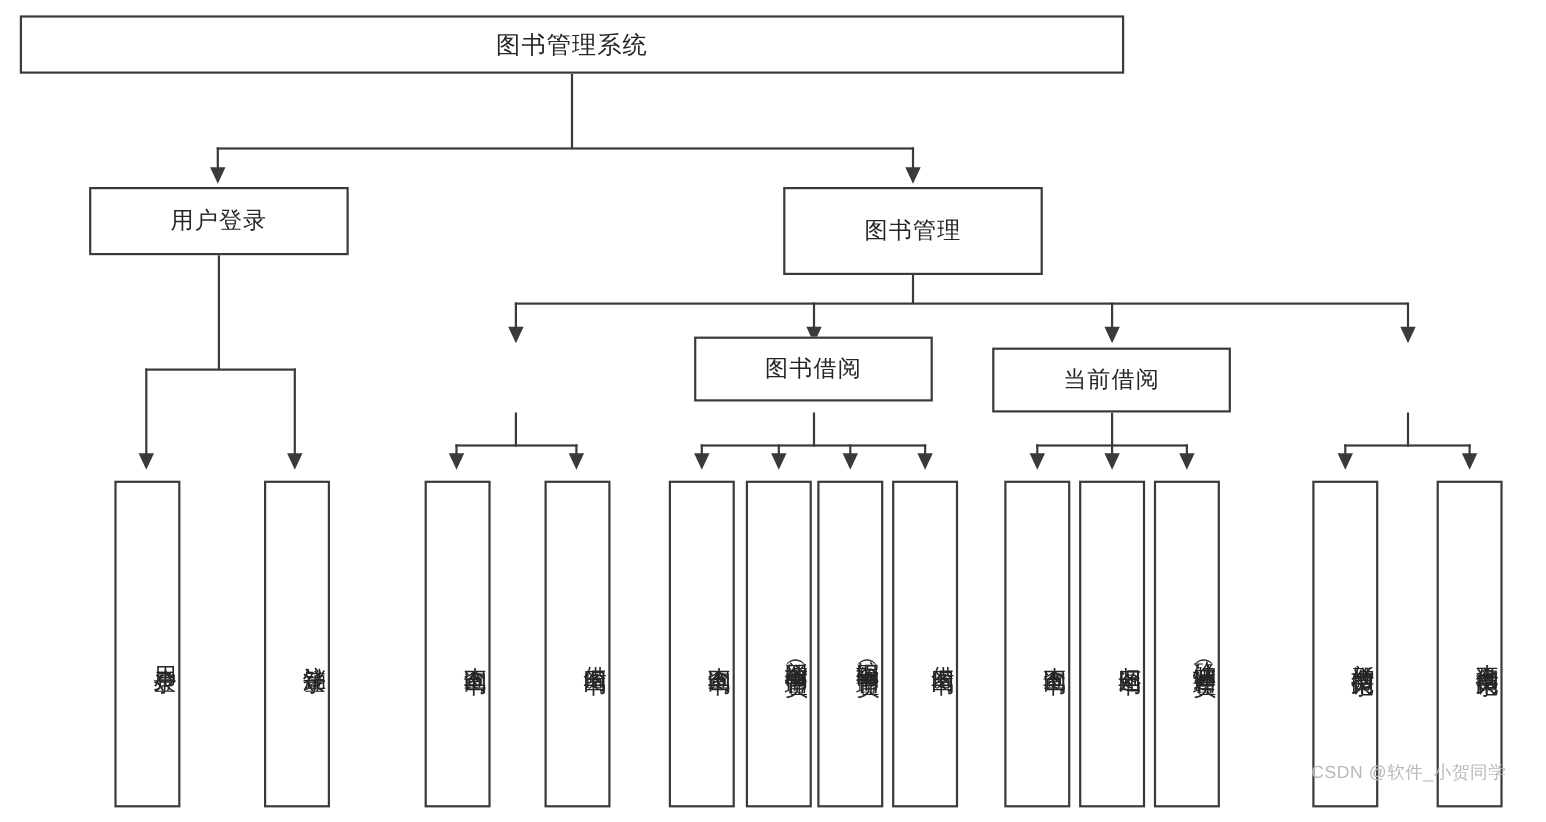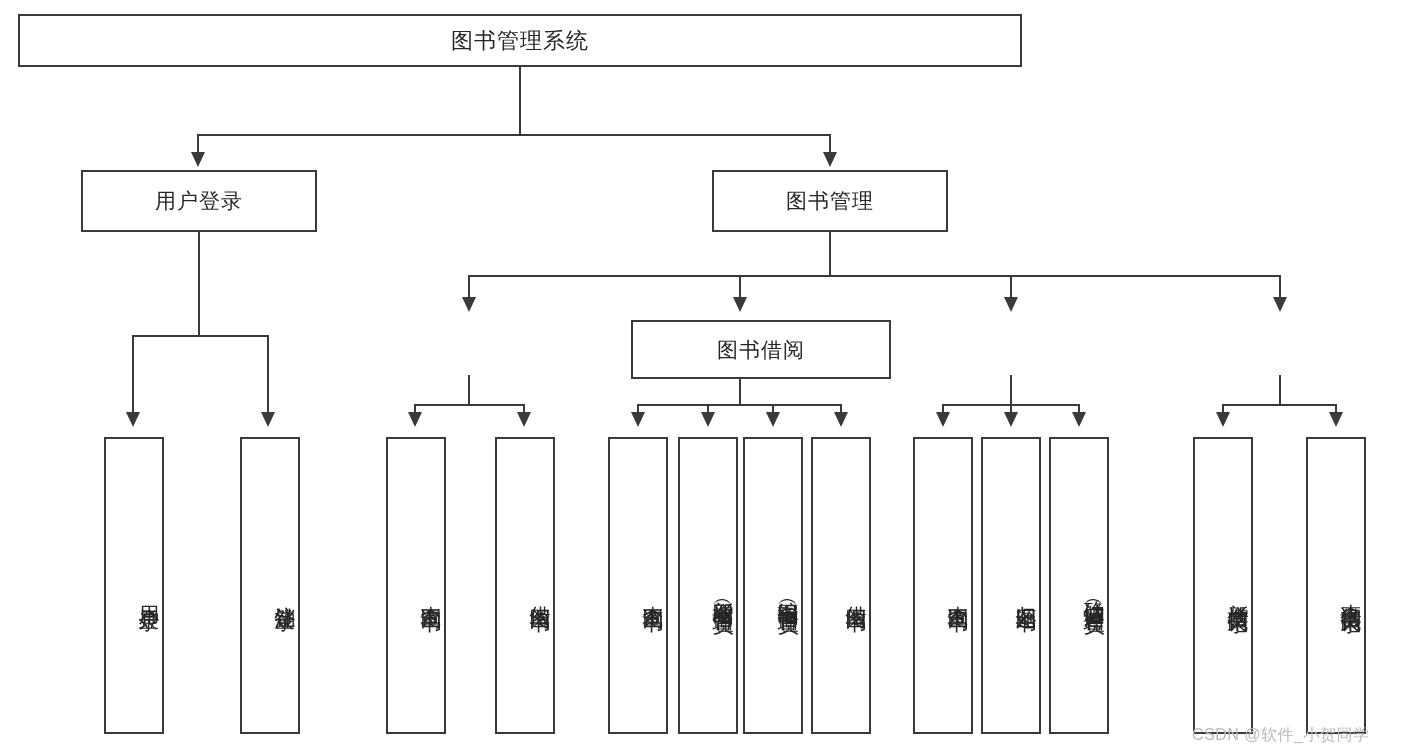--- a/index.html
+++ b/index.html
@@ -88,21 +88,21 @@
   <div class="line hline" style="left:197px; top:134px; width:634px; height:2px;"></div>
 
   <div class="line vline" style="left:197px; top:134px; width:2px; height:22px;"></div>
   <div class="arrow" style="left:191px; top:152px;"></div>
   <div class="line vline" style="left:829px; top:134px; width:2px; height:22px;"></div>
   <div class="arrow" style="left:823px; top:152px;"></div>
 
   <div class="node horiz" style="left:81px; top:170px; width:236px; height:62px;">
     <span>用户登录</span>
   </div>
-  <div class="node horiz" style="left:712px; top:170px; width:236px; height:62px;">
+  <div class="node horiz" style="left:712px; top:170px; width:236px; height:80px;">
     <span>图书管理</span>
   </div>
 
   <div class="line vline" style="left:198px; top:232px; width:2px; height:104px;"></div>
   <div class="line hline" style="left:132px; top:335px; width:137px; height:2px;"></div>
   <div class="line vline" style="left:132px; top:335px; width:2px; height:80px;"></div>
   <div class="arrow" style="left:126px; top:412px;"></div>
   <div class="line vline" style="left:267px; top:335px; width:2px; height:80px;"></div>
   <div class="arrow" style="left:261px; top:412px;"></div>
 
@@ -110,22 +110,25 @@
   <div class="line hline" style="left:468px; top:275px; width:812px; height:2px;"></div>
   <div class="line vline" style="left:468px; top:275px; width:2px; height:24px;"></div>
   <div class="arrow" style="left:462px; top:297px;"></div>
   <div class="line vline" style="left:739px; top:275px; width:2px; height:24px;"></div>
   <div class="arrow" style="left:733px; top:297px;"></div>
   <div class="line vline" style="left:1010px; top:275px; width:2px; height:24px;"></div>
   <div class="arrow" style="left:1004px; top:297px;"></div>
   <div class="line vline" style="left:1279px; top:275px; width:2px; height:24px;"></div>
   <div class="arrow" style="left:1273px; top:297px;"></div>
 
-  <div class="node horiz" style="left:631px; top:320px; width:260px; height:59px;">
+  <div class="node horiz" style="left:631px; top:306px; width:217px; height:59px;">
     <span>图书借阅</span>
+  </div>
+  <div class="node horiz" style="left:902px; top:316px; width:217px; height:59px;">
+    <span>当前借阅</span>
   </div>
 
   <div class="line vline" style="left:468px; top:375px; width:2px; height:31px;"></div>
   <div class="line hline" style="left:414px; top:404px; width:111px; height:2px;"></div>
   <div class="line vline" style="left:414px; top:404px; width:2px; height:12px;"></div>
   <div class="arrow" style="left:408px; top:412px;"></div>
   <div class="line vline" style="left:523px; top:404px; width:2px; height:12px;"></div>
   <div class="arrow" style="left:517px; top:412px;"></div>
 
   <div class="line vline" style="left:739px; top:375px; width:2px; height:31px;"></div>
@@ -192,15 +195,15 @@
     <span>确认归还（管理员）</span>
   </div>
 
   <div class="node vert" style="left:1193px; top:437px; width:60px; height:297px;">
     <span>新增借阅记录</span>
   </div>
   <div class="node vert" style="left:1306px; top:437px; width:60px; height:297px;">
     <span>查询借阅记录</span>
   </div>
 
-  <div class="watermark" style="left:1192px; top:725px;">CSDN @软件_小贺同学</div>
+  <div class="watermark" style="left:1192px; top:692px;">CSDN @软件_小贺同学</div>
 
 </div>
 
 </body></html>

